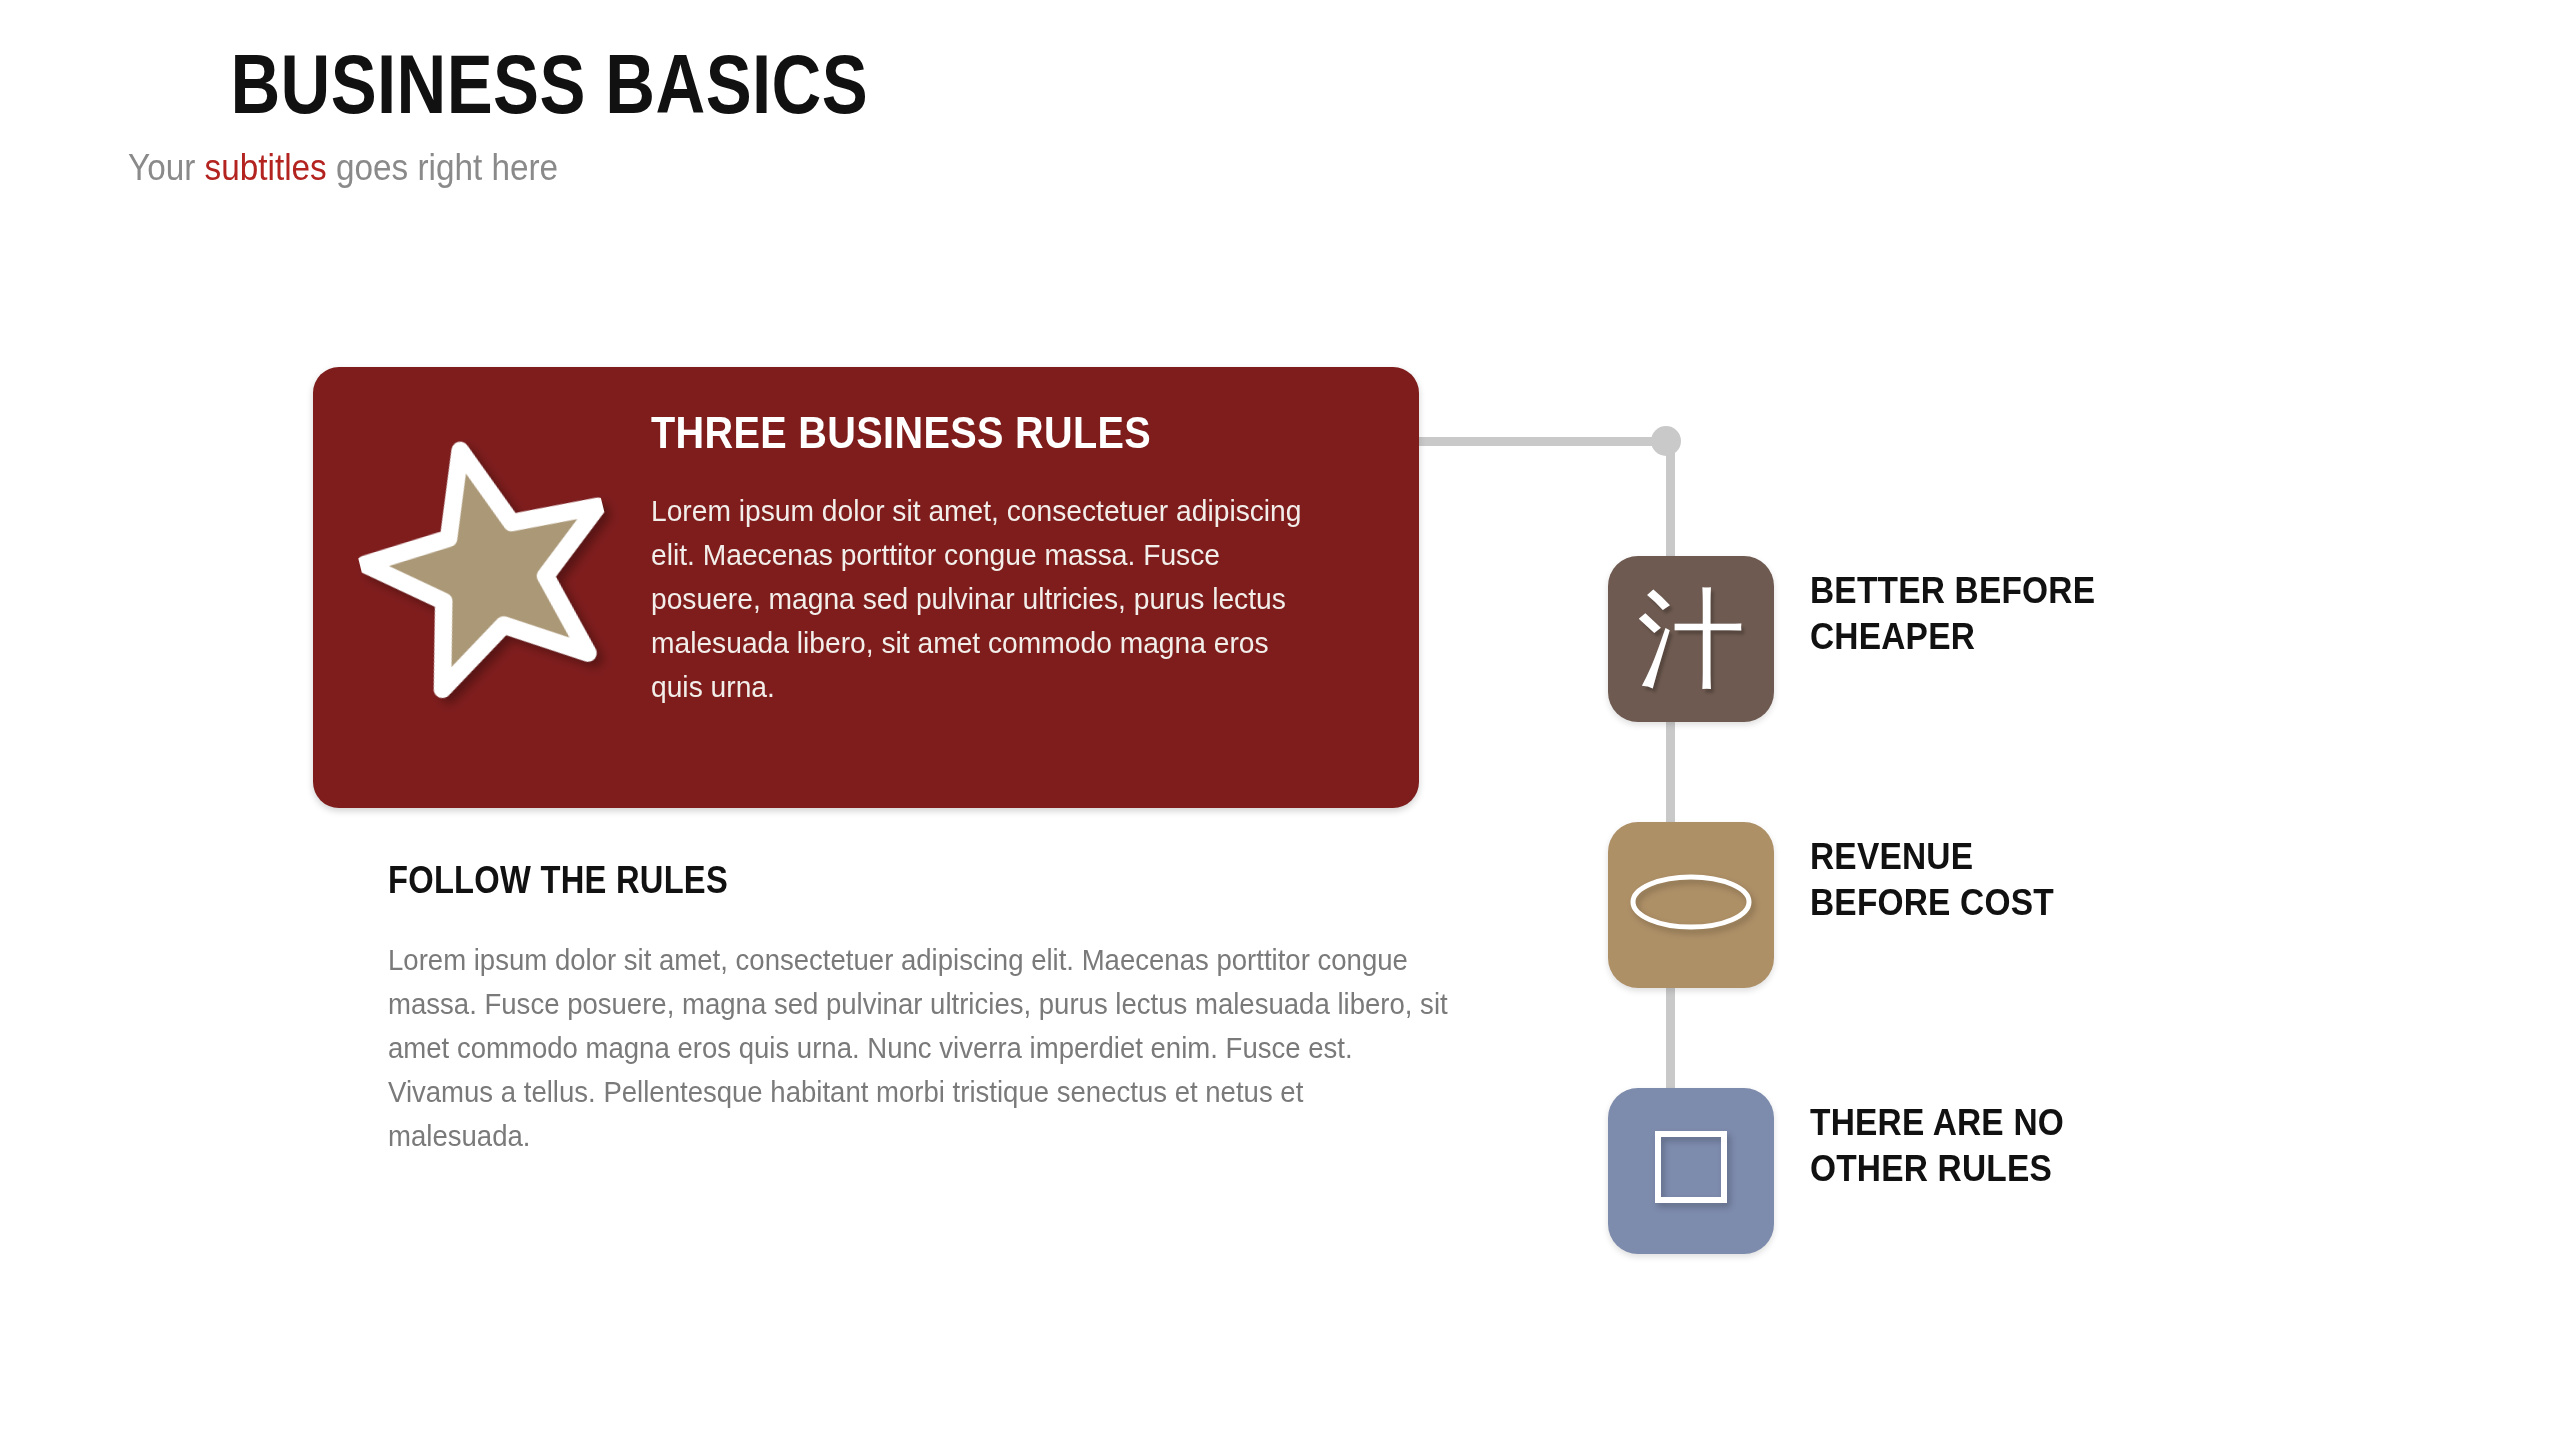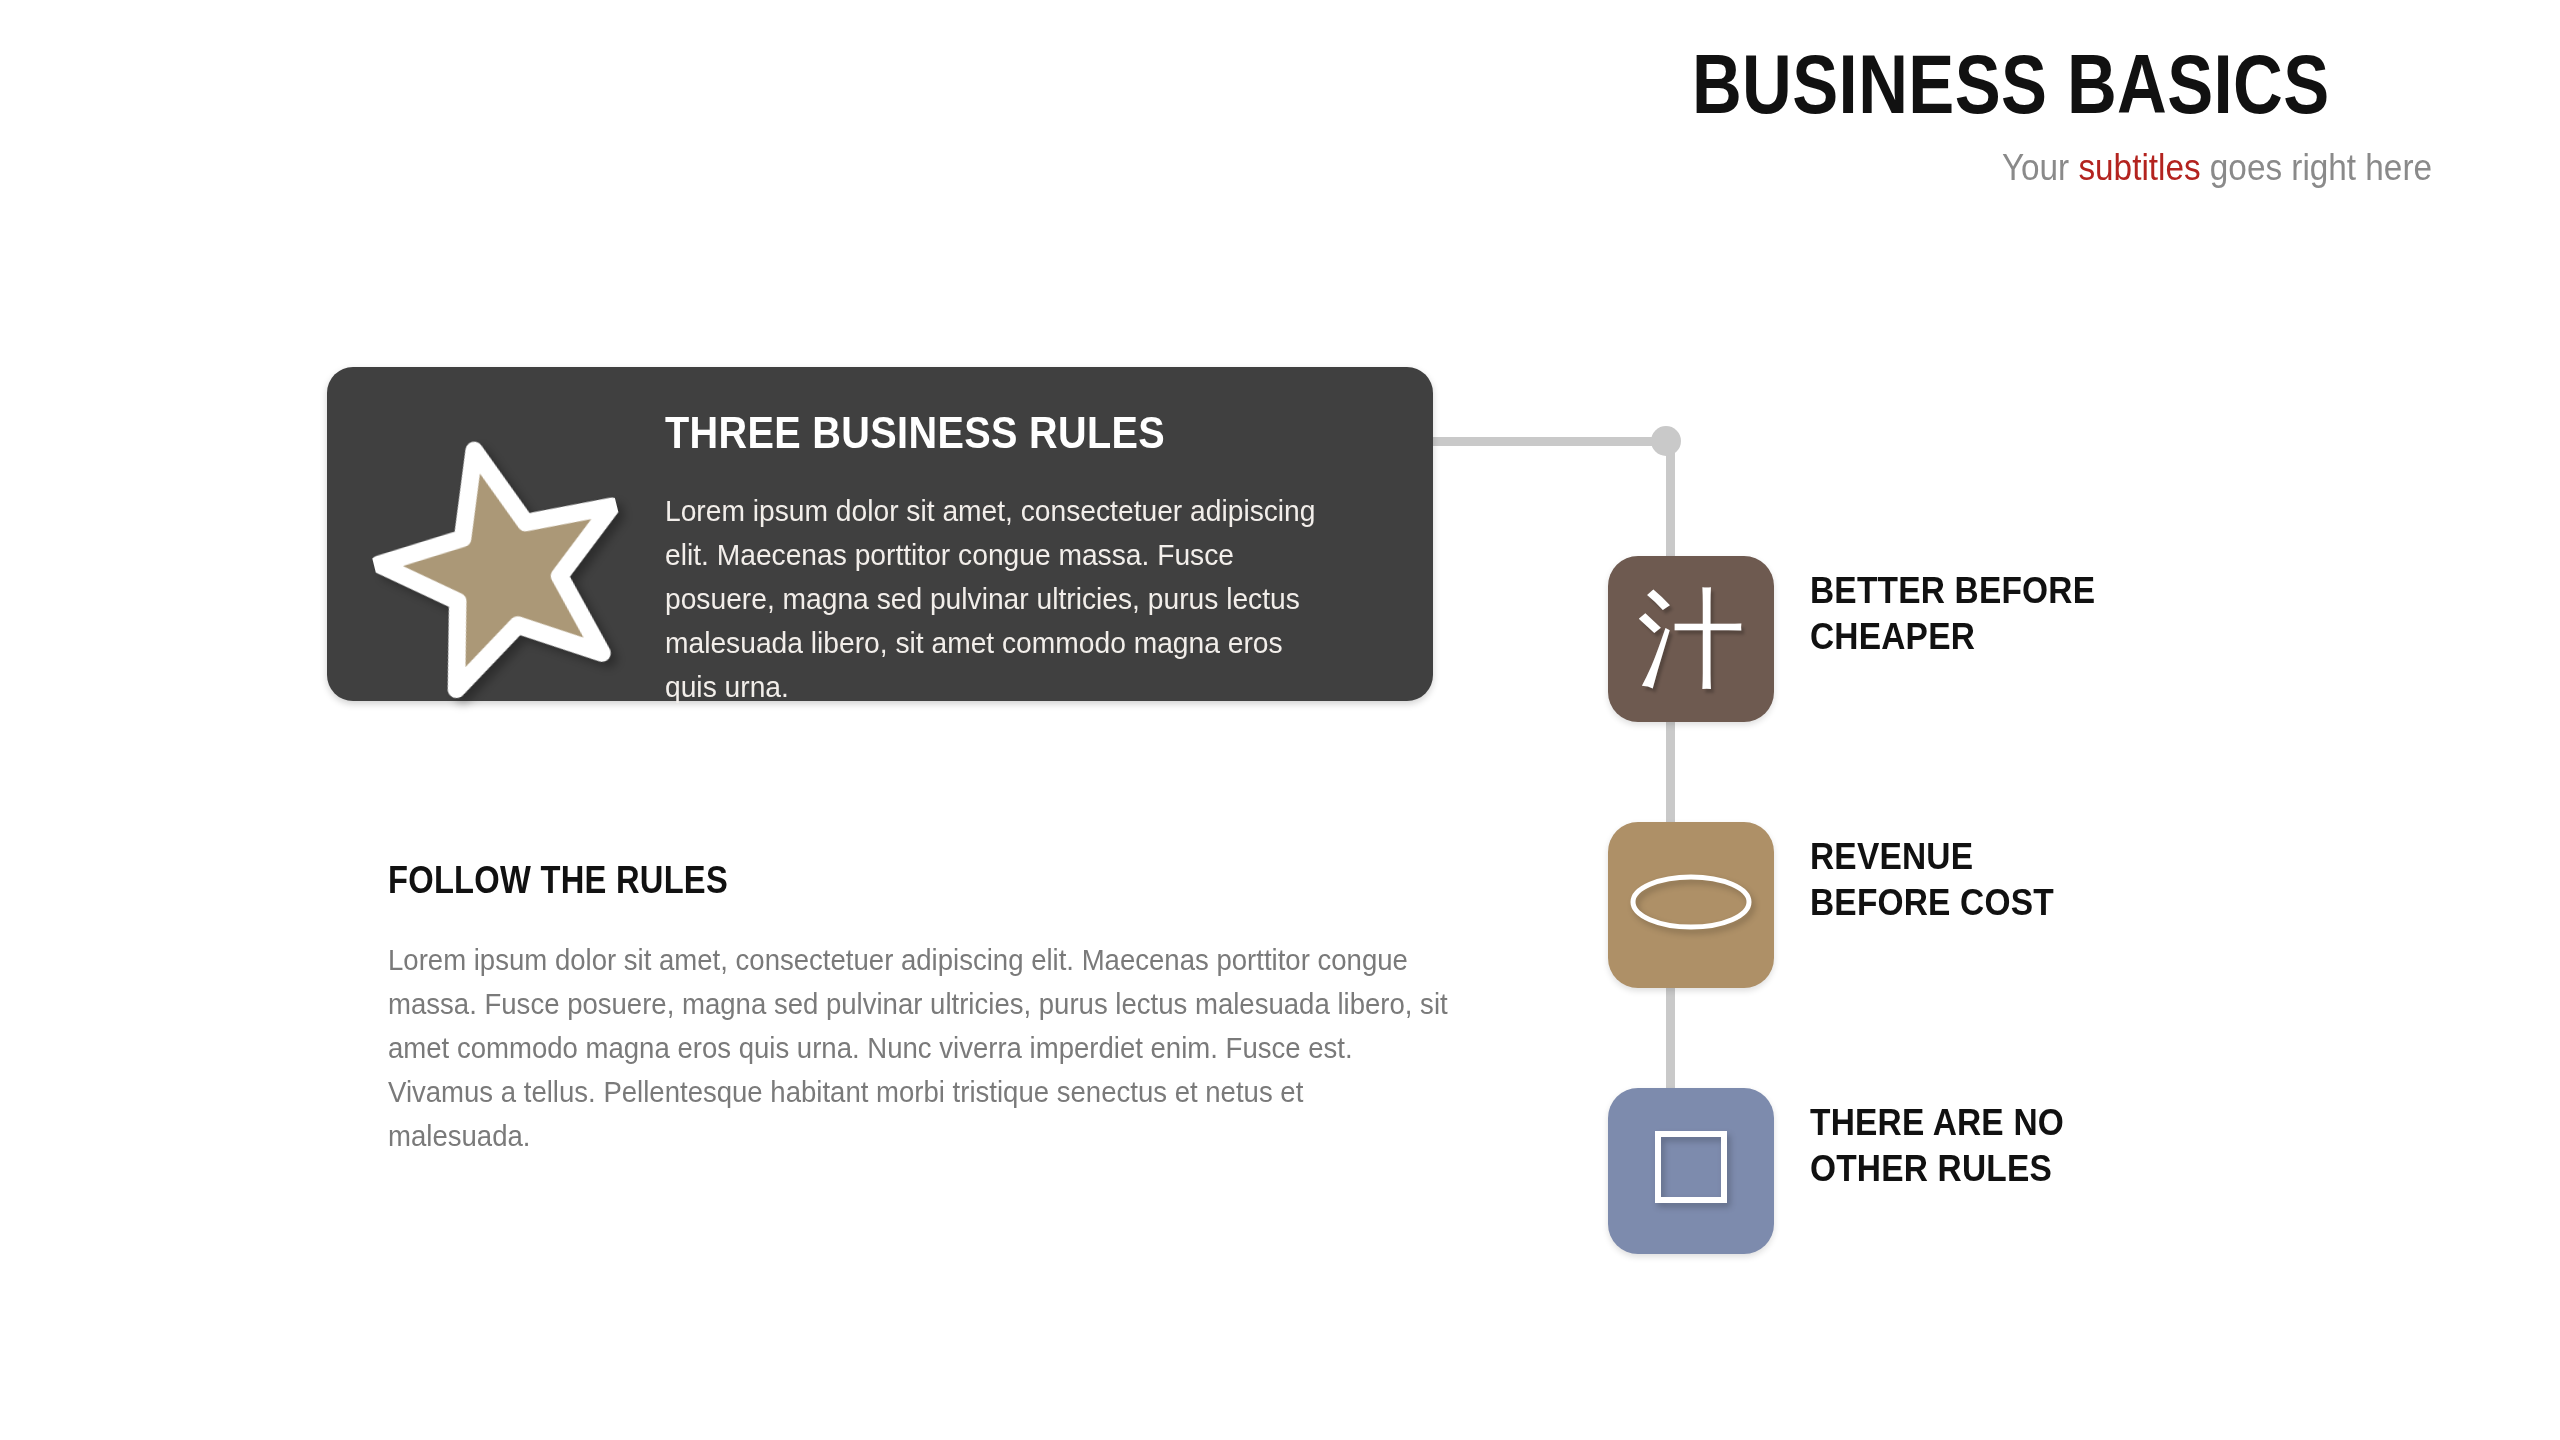--- a/index.html
+++ b/index.html
@@ -21,21 +21,21 @@
     height: 1440px;
     background: #ffffff;
   }
 
   
   .header {
     position: absolute;
     left: 0;
     top: 40px;
     width: 2560px;
-    text-align: right;
+    text-align: left;
   }
   .slide-title {
     font-size: 84px;
     font-weight: bold;
     letter-spacing: 0.5px;
     color: #111111;
     line-height: 1.05;
     transform: scaleX(0.82);
     transform-origin: center center;
     white-space: nowrap;
@@ -52,25 +52,24 @@
   .slide-subtitle .accent {
     color: #b3231f;
   }
 
   
   .red-card {
     position: absolute;
     left: 313px;
     top: 367px;
     width: 1106px;
-    height: 334px;
-    background: #404040;
+    height: 441px;
+    background: #7f1d1d;
     border-radius: 26px;
     box-shadow: 0 3px 7px rgba(0,0,0,0.18);
-    margin-left: 14px;
   }
   .star-wrap {
     position: absolute;
     left: 50px;
     top: 70px;
     width: 250px;
     height: 250px;
   }
   .star-svg {
     display: block;

